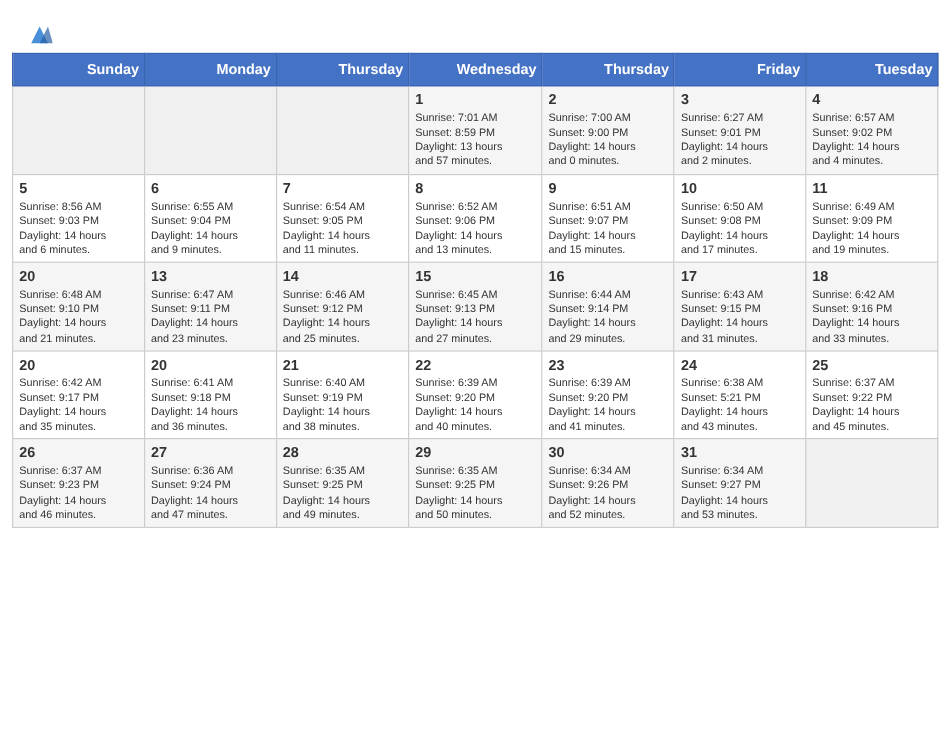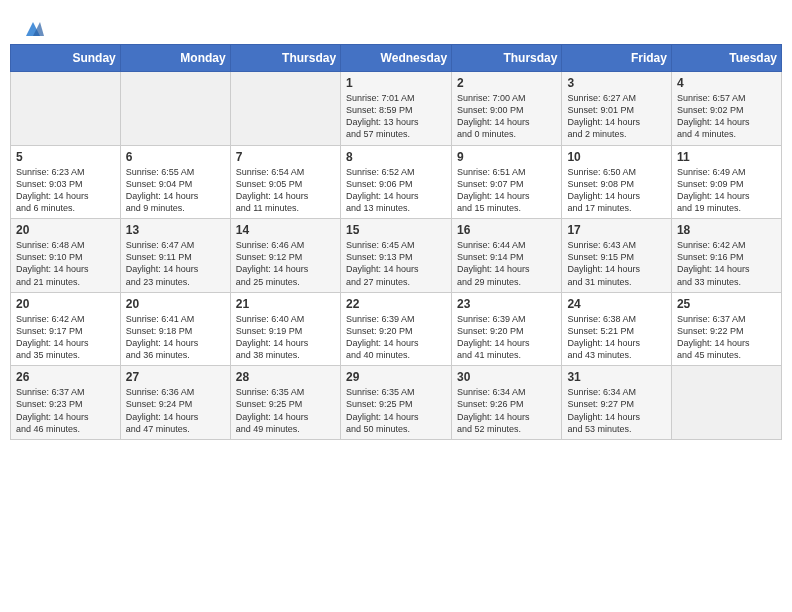--- a/index.html
+++ b/index.html
@@ -151,21 +151,21 @@
           <span class="day-num">4</span>
           <div class="cell-text">Sunrise: 6:57 AM</div>
           <div class="cell-text">Sunset: 9:02 PM</div>
           <div class="cell-text">Daylight: 14 hours</div>
           <div class="cell-text">and 4 minutes.</div>
         </td>
       </tr>
       <tr>
         <td>
           <span class="day-num">5</span>
-          <div class="cell-text">Sunrise: 6:23 AM</div>
+          <div class="cell-text">Sunrise: 8:56 AM</div>
           <div class="cell-text">Sunset: 9:03 PM</div>
           <div class="cell-text">Daylight: 14 hours</div>
           <div class="cell-text">and 6 minutes.</div>
         </td>
         <td>
           <span class="day-num">6</span>
           <div class="cell-text">Sunrise: 6:55 AM</div>
           <div class="cell-text">Sunset: 9:04 PM</div>
           <div class="cell-text">Daylight: 14 hours</div>
           <div class="cell-text">and 9 minutes.</div>

